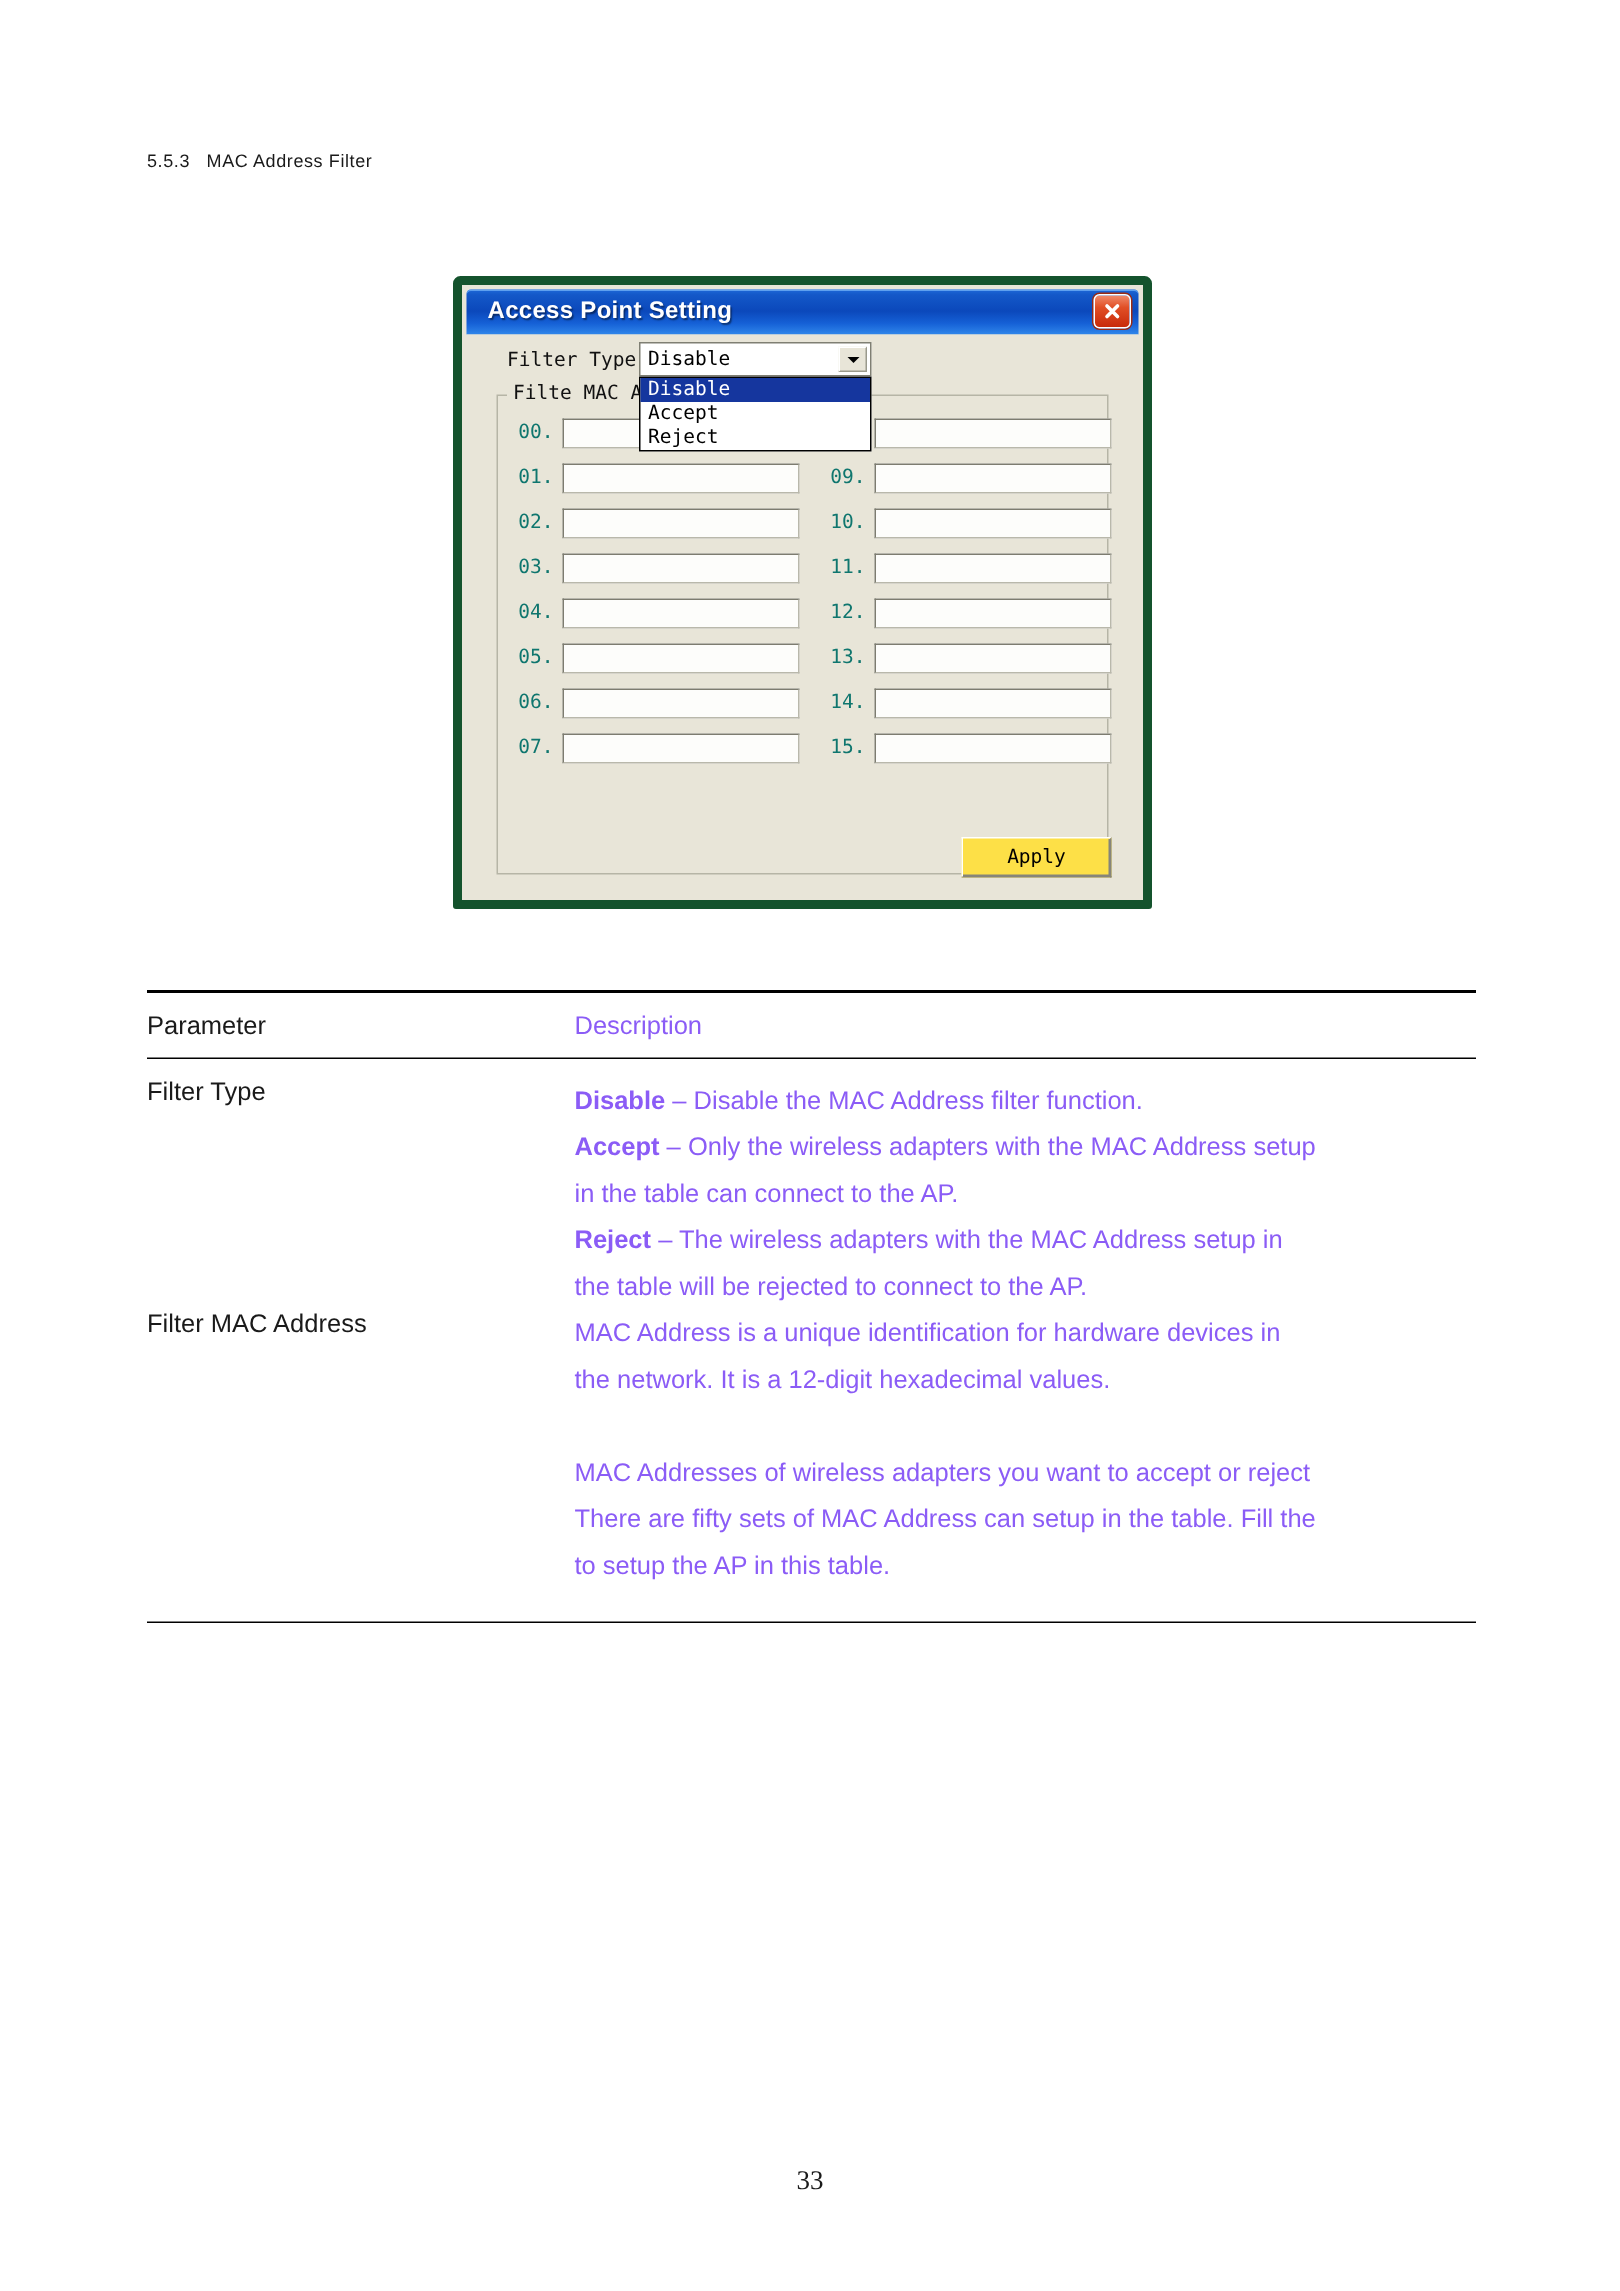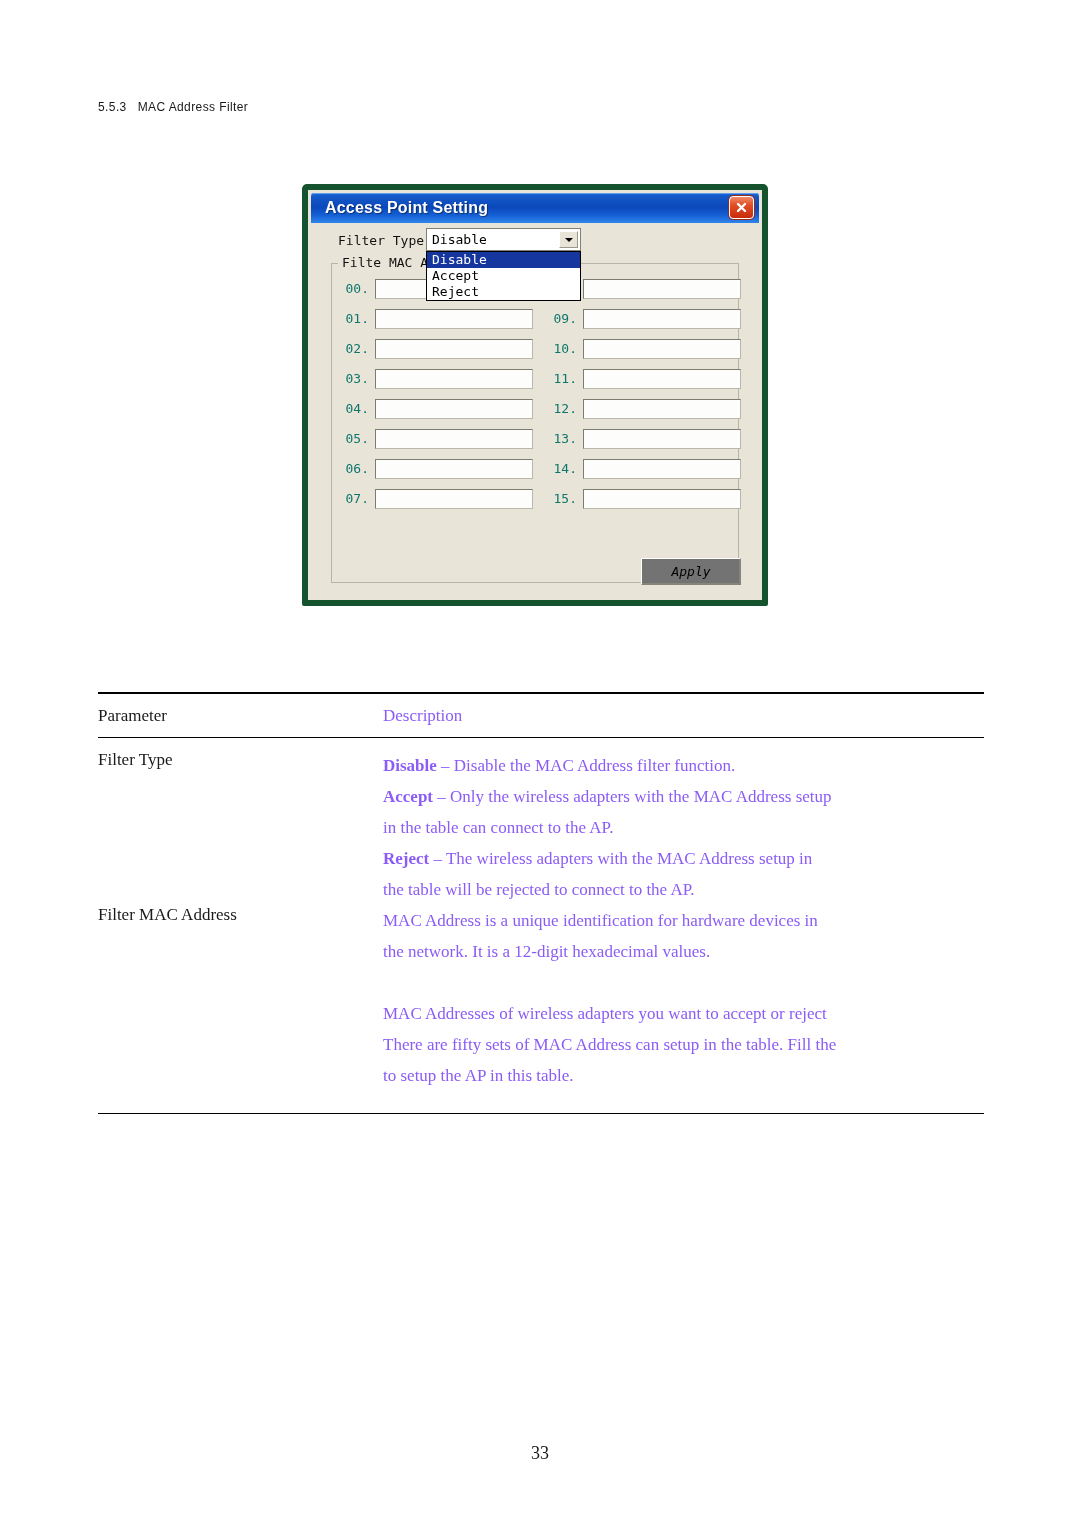--- a/index.html
+++ b/index.html
@@ -221,42 +221,40 @@
     box-sizing: border-box;
   }
   .apply-row {
     position: absolute;
     right: 18px;
     bottom: 12px;
   }
   .apply-btn {
     width: 100px;
     height: 27px;
-    background: #737373;
+    background: #fde047;
     border: 1px solid #86857a;
     border-top-color: #ffffff;
     border-left-color: #ffffff;
     box-shadow: inset -1px -1px 0 #86857a;
     box-sizing: border-box;
     font-family: "DejaVu Sans Mono", monospace;
     font-size: 13px;
     color: #000;
     display: flex;
     align-items: center;
     justify-content: center;
-    font-style: italic;
   }
 
   
   .param-table {
     position: absolute;
     left: 98px;
-    top: 692px;
+    top: 660px;
     width: 886px;
-    font-family: Liberation Serif, serif;
   }
   .rule-thick { height: 2px; background: #000000; }
   .rule-thin  { height: 1px; background: #000000; }
   .prow { display: flex; }
   .pcell-left {
     width: 285px;
     font-size: 17px;
     color: #1a1a1a;
     padding: 0;
     white-space: nowrap;

